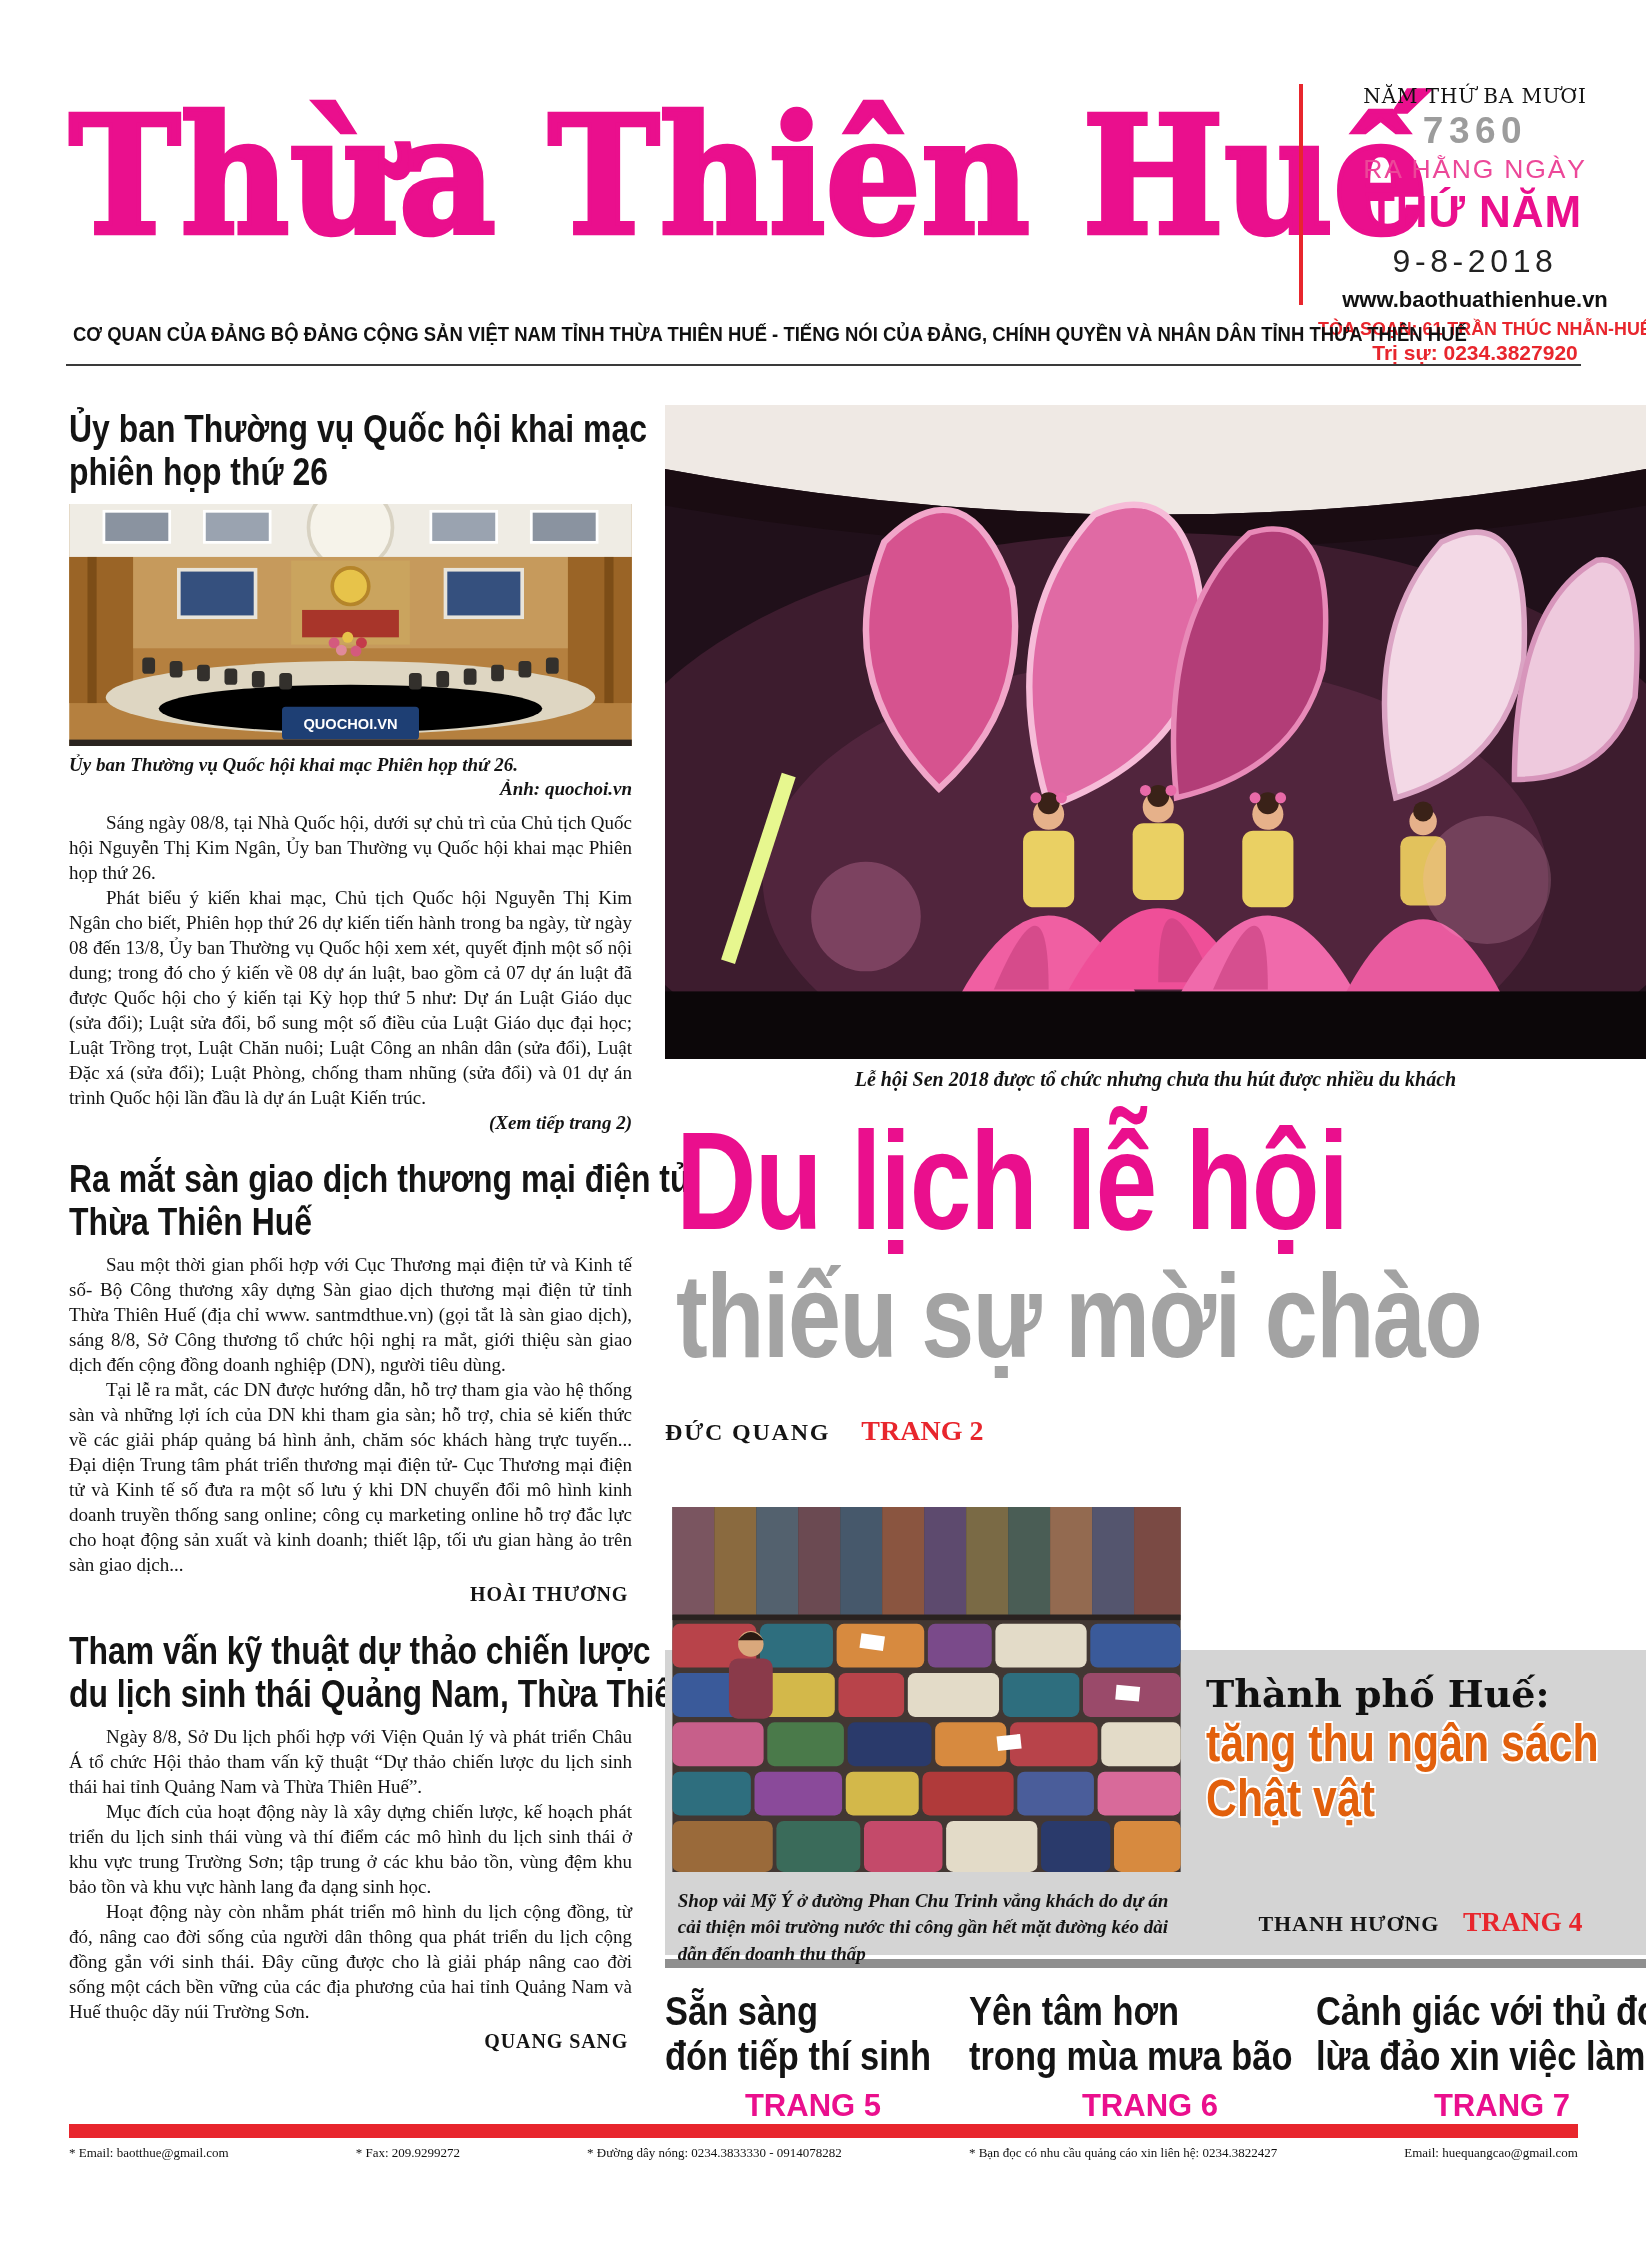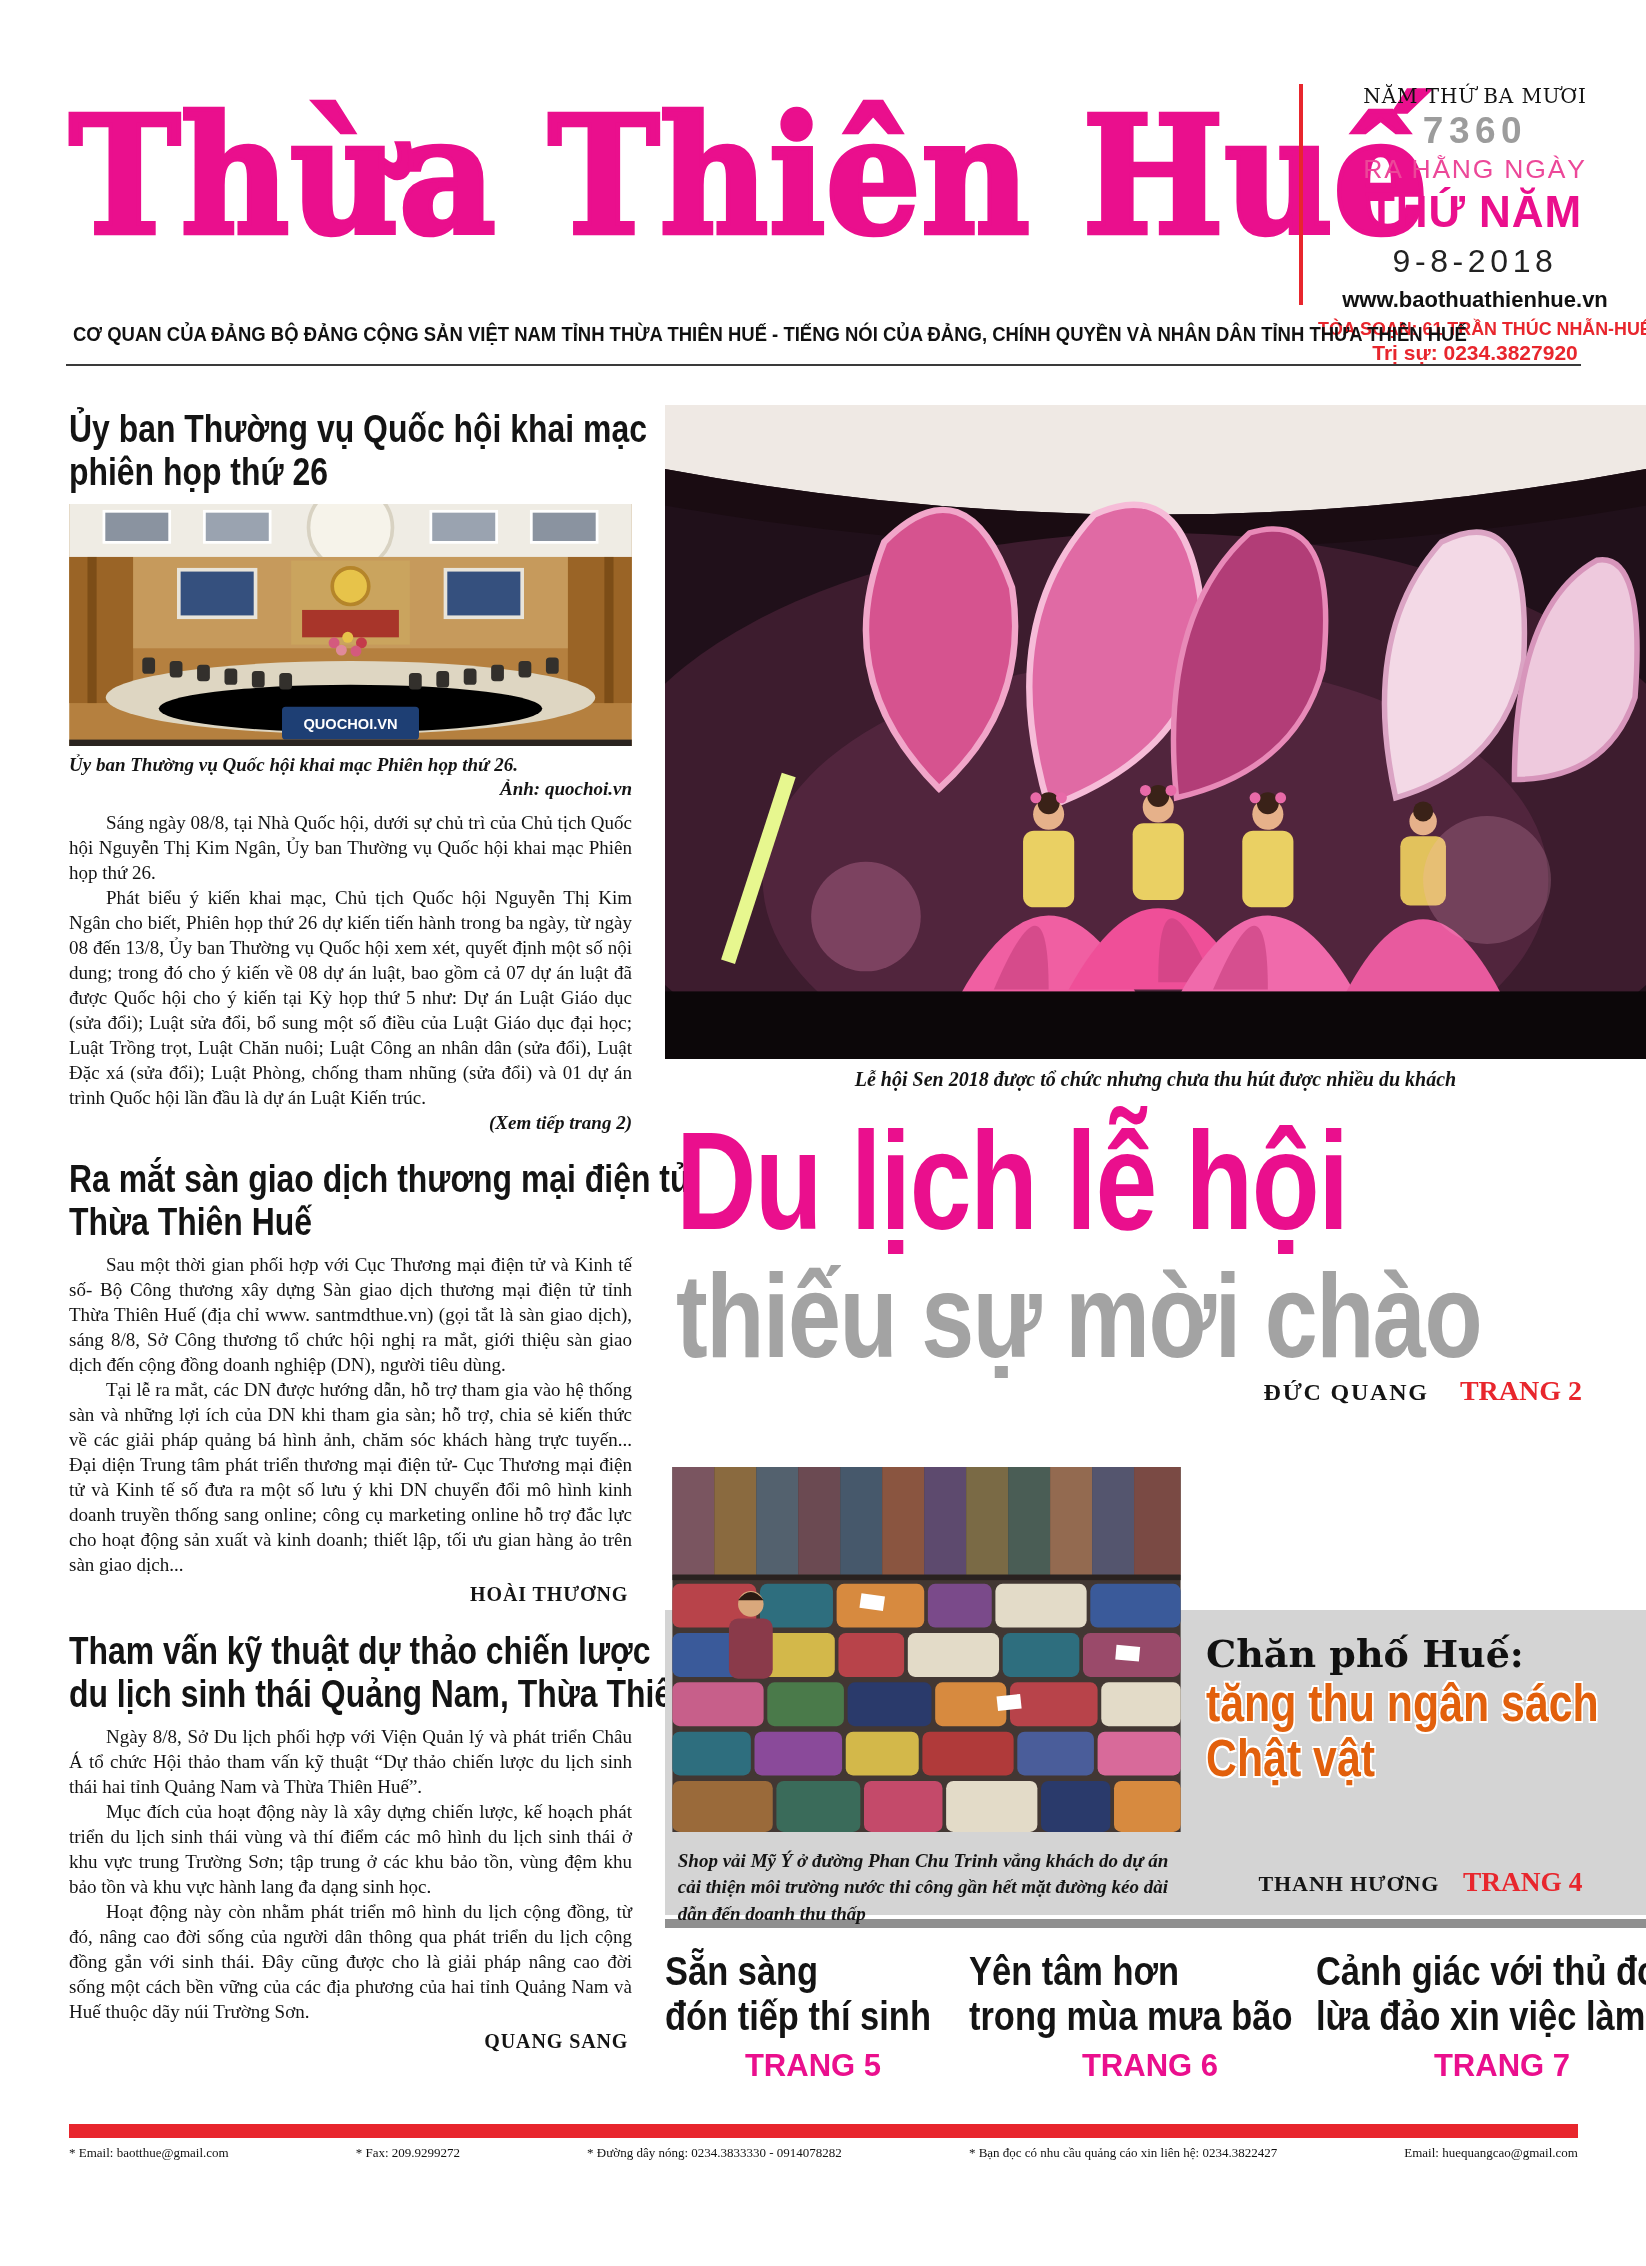--- a/index.html
+++ b/index.html
@@ -47,21 +47,21 @@
   .body p { font-size:19px; line-height:25px; text-align:justify; text-indent:37px; }
   .continuation { text-align:right; font-weight:bold; font-style:italic; font-size:19px; margin-top:1.8px; }
   .byline { text-align:right; font-weight:bold; font-size:20px; letter-spacing:0.9px; margin-top:5.5px; padding-right:3.7px; }
   .art-gap { margin-top:24px; }
   
   .right-col { position:absolute; left:665px; top:405px; width:981px; }
   .feature-cap { margin-top:9.1px; text-align:center; font-weight:bold; font-style:italic; font-size:20px; }
   .feature-h1 { margin-top:20px; padding-left:11px; font-family:"Liberation Sans", sans-serif; font-weight:bold; font-size:139px; line-height:1.0; color:#ea0f8d; }
   .feature-h1 .cond, .feature-h2 .cond { transform:scaleX(0.8); letter-spacing:-1.8px; }
   .feature-h2 { margin-top:5.5px; padding-left:11px; font-family:"Liberation Sans", sans-serif; font-weight:bold; font-size:119px; line-height:1.0; color:#a3a3a3; }
-  .feature-byline { text-align:right; padding-right:64px; }
+  .feature-byline { margin-top:40px; padding-right:64px; }
   .feature-byline .author { font-weight:bold; font-size:24px; letter-spacing:1.8px; }
   .feature-byline .pageref { font-weight:bold; font-size:28px; color:#e8262d; margin-left:27.4px; }
   .lower { position:relative; margin-top:44px; height:640px; }
   .gray-panel { position:absolute; left:0; right:0; top:159px; height:305px; background:#d4d4d4; }
   .gray-bar { position:absolute; left:0; right:0; top:468px; height:9.1px; background:#8f8f8f; }
   .shop-photo { position:absolute; left:7.3px; top:16.4px; width:509px; height:365px; line-height:0; }
   .shop-cap { position:absolute; left:12.8px; top:397px; width:498px; font-weight:bold; font-style:italic; font-size:19px; line-height:26.5px; }
   .panel-text { position:absolute; left:541px; top:181px; width:429px; }
   .panel-kicker { font-family:"DejaVu Serif", serif; font-weight:bold; font-size:38px; line-height:44px; color:#111; }
   .panel-hl { font-family:"Liberation Sans", sans-serif; font-weight:bold; font-size:51px; line-height:55px; color:#e2600c;
@@ -312,21 +312,21 @@
           </g>
           <rect x="206" y="140" width="26" height="16" fill="#ffffff" transform="rotate(8 219 148)"></rect>
           <rect x="356" y="250" width="26" height="16" fill="#ffffff" transform="rotate(-6 369 258)"></rect>
           <rect x="486" y="196" width="26" height="16" fill="#ffffff" transform="rotate(5 499 204)"></rect>
         </svg>
       </div>
 
       <div class="shop-cap">Shop vải Mỹ Ý ở đường Phan Chu Trinh vắng khách do dự án cải thiện môi trường nước thi công gần hết mặt đường kéo dài dẫn đến doanh thu thấp</div>
 
       <div class="panel-text">
-        <div class="panel-kicker">Chăn phố Huế:</div>
+        <div class="panel-kicker">Thành phố Huế:</div>
         <div class="panel-hl"><span class="cond">tăng thu ngân sách</span></div>
         <div class="panel-hl"><span class="cond">Chật vật</span></div>
       </div>
       <div class="panel-byline">
         <span class="author">THANH HƯƠNG</span>
         <span class="pageref">TRANG 4</span>
       </div>
 
       <div class="teaser t1">
         <div class="hl-line"><span class="cond">Sẵn sàng</span></div>

